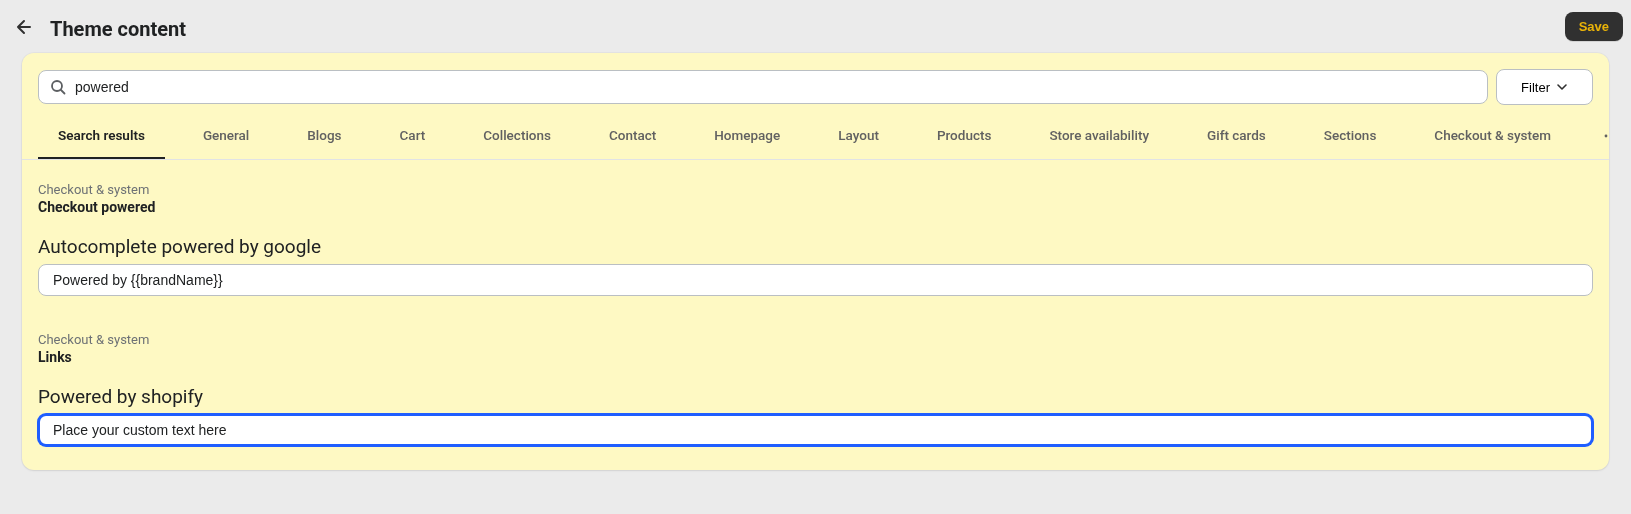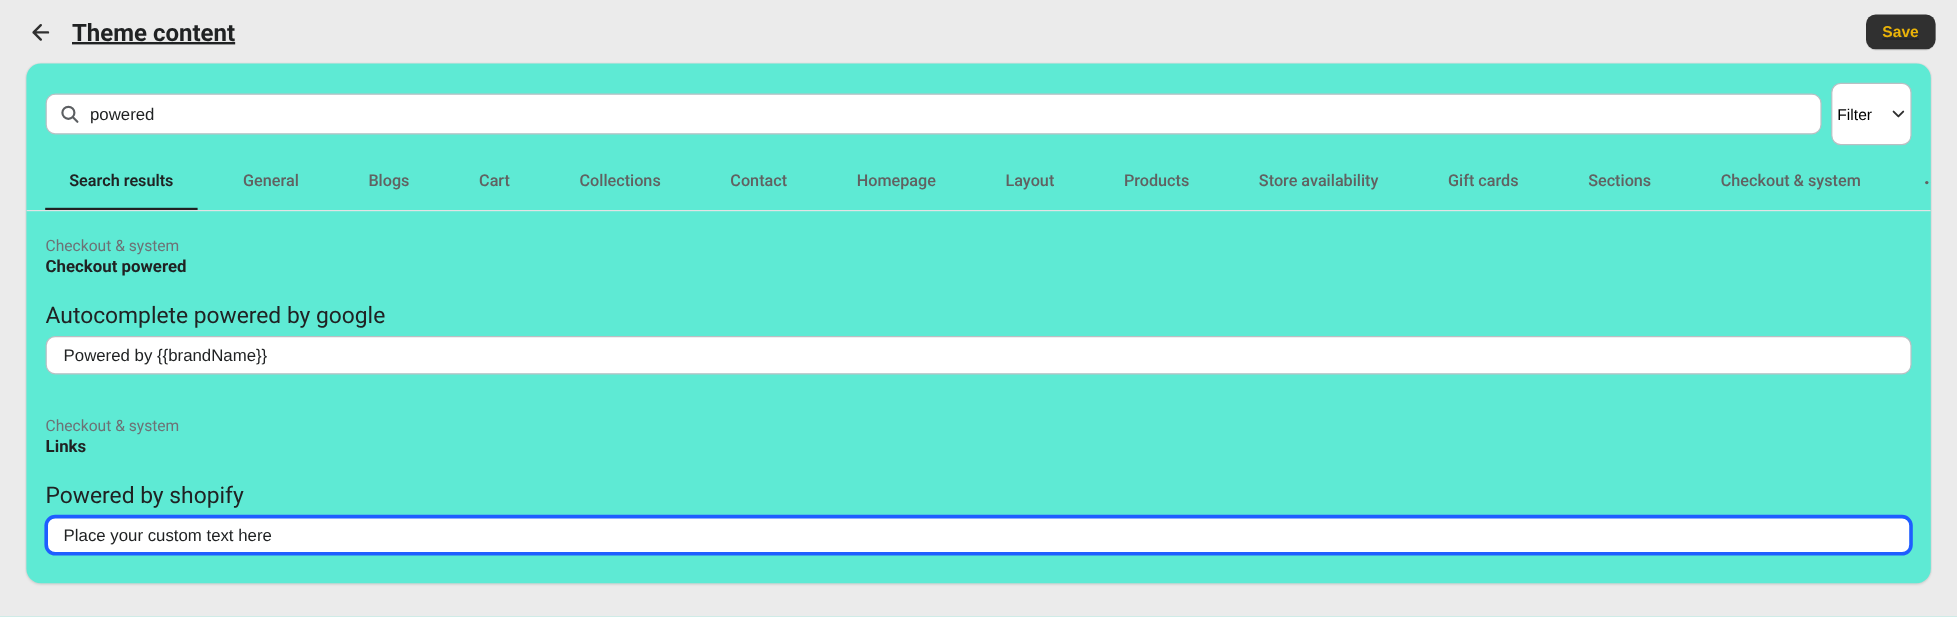--- a/index.html
+++ b/index.html
@@ -5,24 +5,23 @@
   * { box-sizing: border-box; margin: 0; padding: 0; }
   body {
     font-family: -apple-system, BlinkMacSystemFont, "Segoe UI", Roboto, Helvetica, Arial, sans-serif;
     background: #ebebeb;
     color: #202223;
     font-size: 14px;
     width: 1631px;
   }
   .top-bar {
     display: flex;
-    align-items: center;
-    padding: 12px 18px;
+    align-items: flex-end;
+    padding: 12px 8px;
     gap: 14px;
-    text-decoration: underline;
   }
   .back-btn {
     background: none;
     border: none;
     cursor: pointer;
     padding: 4px;
     display: flex;
     align-items: center;
     justify-content: center;
   }
@@ -39,21 +38,21 @@
     padding: 7px 14px;
     font-size: 13px;
     font-weight: 600;
     cursor: pointer;
     box-shadow: 0 1px 0 rgba(0,0,0,0.1);
   }
   .card-wrap {
     padding: 0 22px 22px 22px;
   }
   .card {
-    background: #5eead4;
+    background: #fef9c3;
     border-radius: 12px;
     box-shadow: 0 1px 2px rgba(0,0,0,0.08), 0 0 0 1px rgba(0,0,0,0.03);
     overflow: hidden;
   }
   .toolbar {
     display: flex;
     gap: 8px;
     padding: 16px 16px 8px 16px;
     align-items: center;
   }
@@ -76,28 +75,28 @@
     border-radius: 8px;
     padding: 0 12px 0 36px;
     font-size: 14px;
     color: #202223;
     outline: none;
   }
   .filter-btn {
     background: #fff;
     border: 1px solid #babfc3;
     border-radius: 8px;
-    height: 52px;
-    padding: 0 4px;
+    height: 36px;
+    padding: 0 24px;
     font-size: 13px;
     font-weight: 500;
     cursor: pointer;
     display: inline-flex;
     align-items: center;
-    gap: 16px;
+    gap: 6px;
   }
   .tabs {
     display: flex;
     align-items: center;
     border-bottom: 1px solid #e1e3e5;
     padding: 0 16px;
     gap: 18px;
     overflow-x: auto;
   }
   .tab {

